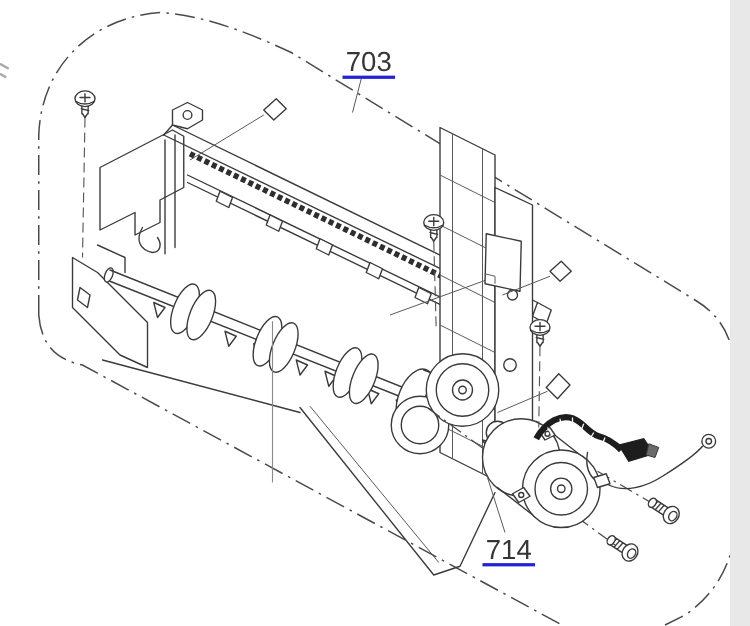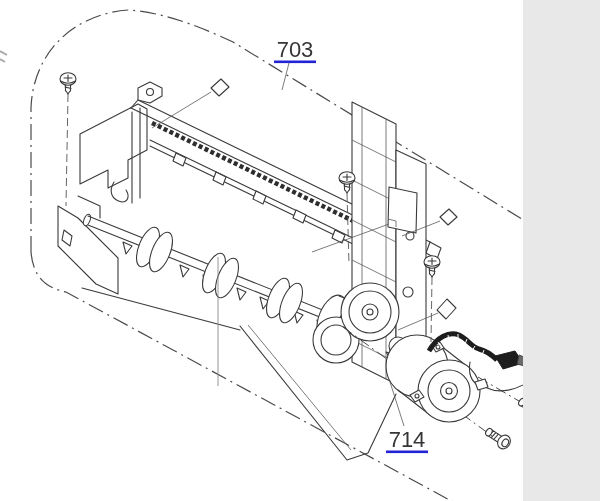--- a/index.html
+++ b/index.html
@@ -1,16 +1,16 @@
 <!DOCTYPE html>
 <html><head>
 <meta charset="utf-8">
 <style>
   html,body{margin:0;padding:0;background:#e8e8e8;font-family:"Liberation Sans",sans-serif;}
-  .stage{position:relative;width:523px;height:501px;background:#ffffff;overflow:hidden;}
+  .stage{position:relative;width:584px;height:501px;background:#ffffff;overflow:hidden;}
   svg{display:block}
   svg text{font-family:"Liberation Sans","DejaVu Sans",sans-serif;font-size:22px;fill:#353535;}
   .ln{stroke:#3a3a3a;stroke-width:1.1;fill:none;stroke-linejoin:round;stroke-linecap:round;}
   .lnw{stroke:#3a3a3a;stroke-width:1.1;fill:#ffffff;stroke-linejoin:round;}
   .thin{stroke:#5a5a5a;stroke-width:.8;fill:none;}
   .phantom{stroke:#4a4a4a;stroke-width:1.2;fill:none;stroke-dasharray:16 5 2 5;}
   .dashlead{stroke:#555;stroke-width:.9;fill:none;stroke-dasharray:8 4;}
   .dashdot{stroke:#4a4a4a;stroke-width:1;fill:none;stroke-dasharray:11 4 2 4;}
   .dark{fill:#1d1d1d;stroke:#1d1d1d;}
   .callout-text{cursor:pointer;}

